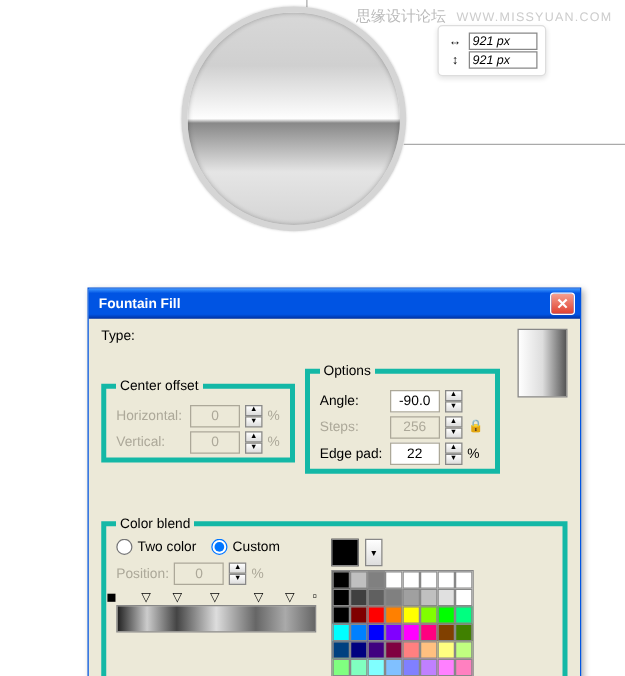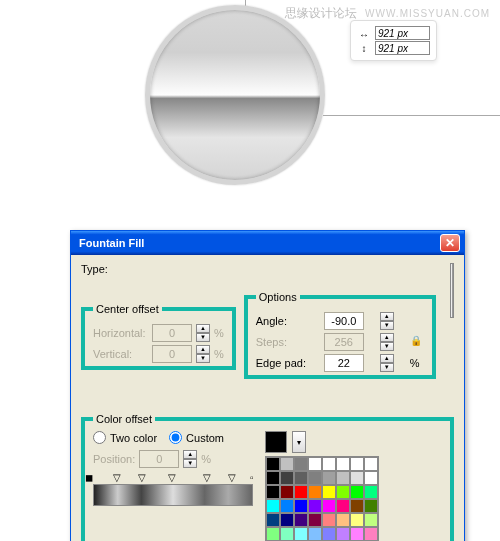--- a/index.html
+++ b/index.html
@@ -25,21 +25,21 @@
 .type-row { display: flex; align-items: center; gap: 6px; margin-bottom: 6px; }
 label.lbl { display: inline-block; }
 select { height: 20px; font-size: 11px; border: 1px solid #7f9db9; background: #fff; }
 .field-row { display: flex; align-items: center; gap: 4px; margin: 3px 0; }
 .field-row .lbl { width: 55px; color: #aca899; }
 .spin-input { width: 40px; height: 18px; border: 1px solid #aca899; background: #fff; font-size: 11px; padding: 0 3px; text-align: center; }
 .spin-input.disabled { background: #ece9d8; color: #aca899; }
 .spin-btns { display: flex; flex-direction: column; }
 .spin-b { width: 14px; height: 9px; background: linear-gradient(#fff,#ddd); border: 1px solid #888; font-size: 6px; line-height: 6px; text-align: center; cursor: pointer; }
 .options-col { width: 130px; }
-.opt-row { display: flex; align-items: center; gap: 16px; margin: 3px 0; }
+.opt-row { display: flex; align-items: center; gap: 4px; margin: 3px 0; }
 .opt-row .lbl { width: 52px; }
 .opt-row .lbl.disabled { color: #aca899; }
 .lock-ic { width: 14px; height: 14px; font-size: 10px; text-align: center; }
 .preview-box { width: 55px; height: 55px; border: 1px solid #888; background: linear-gradient(270deg, #555 0%, #ddd 50%, #fff 100%); margin-left: 6px; }
 .color-blend-top { display: flex; align-items: center; gap: 12px; margin-bottom: 6px; }
 .radio-row { display: flex; align-items: center; gap: 4px; }
 .pos-row { display: flex; align-items: center; gap: 4px; }
 .pos-row .lbl { color: #aca899; }
 .gradient-strip-area { margin-top: 4px; }
 .grad-markers { height: 12px; position: relative; }
@@ -137,21 +137,21 @@
               <div class="spin-b">▲</div>
               <div class="spin-b">▼</div>
             </div>
           <span>%</span>
         </div>
       </fieldset>
       <div class="preview-box"></div>
     </div>
 
     <fieldset>
-      <legend>Color offset</legend>
+      <legend>Color blend</legend>
       <div class="blend-flex">
         <div>
           <div class="color-blend-top">
             <div class="radio-row">
               <input type="radio" name="cb" style="">
               <span>Two color</span>
             </div>
             <div class="radio-row">
               <input type="radio" name="cb" checked="" style="">
               <span>Custom</span>

